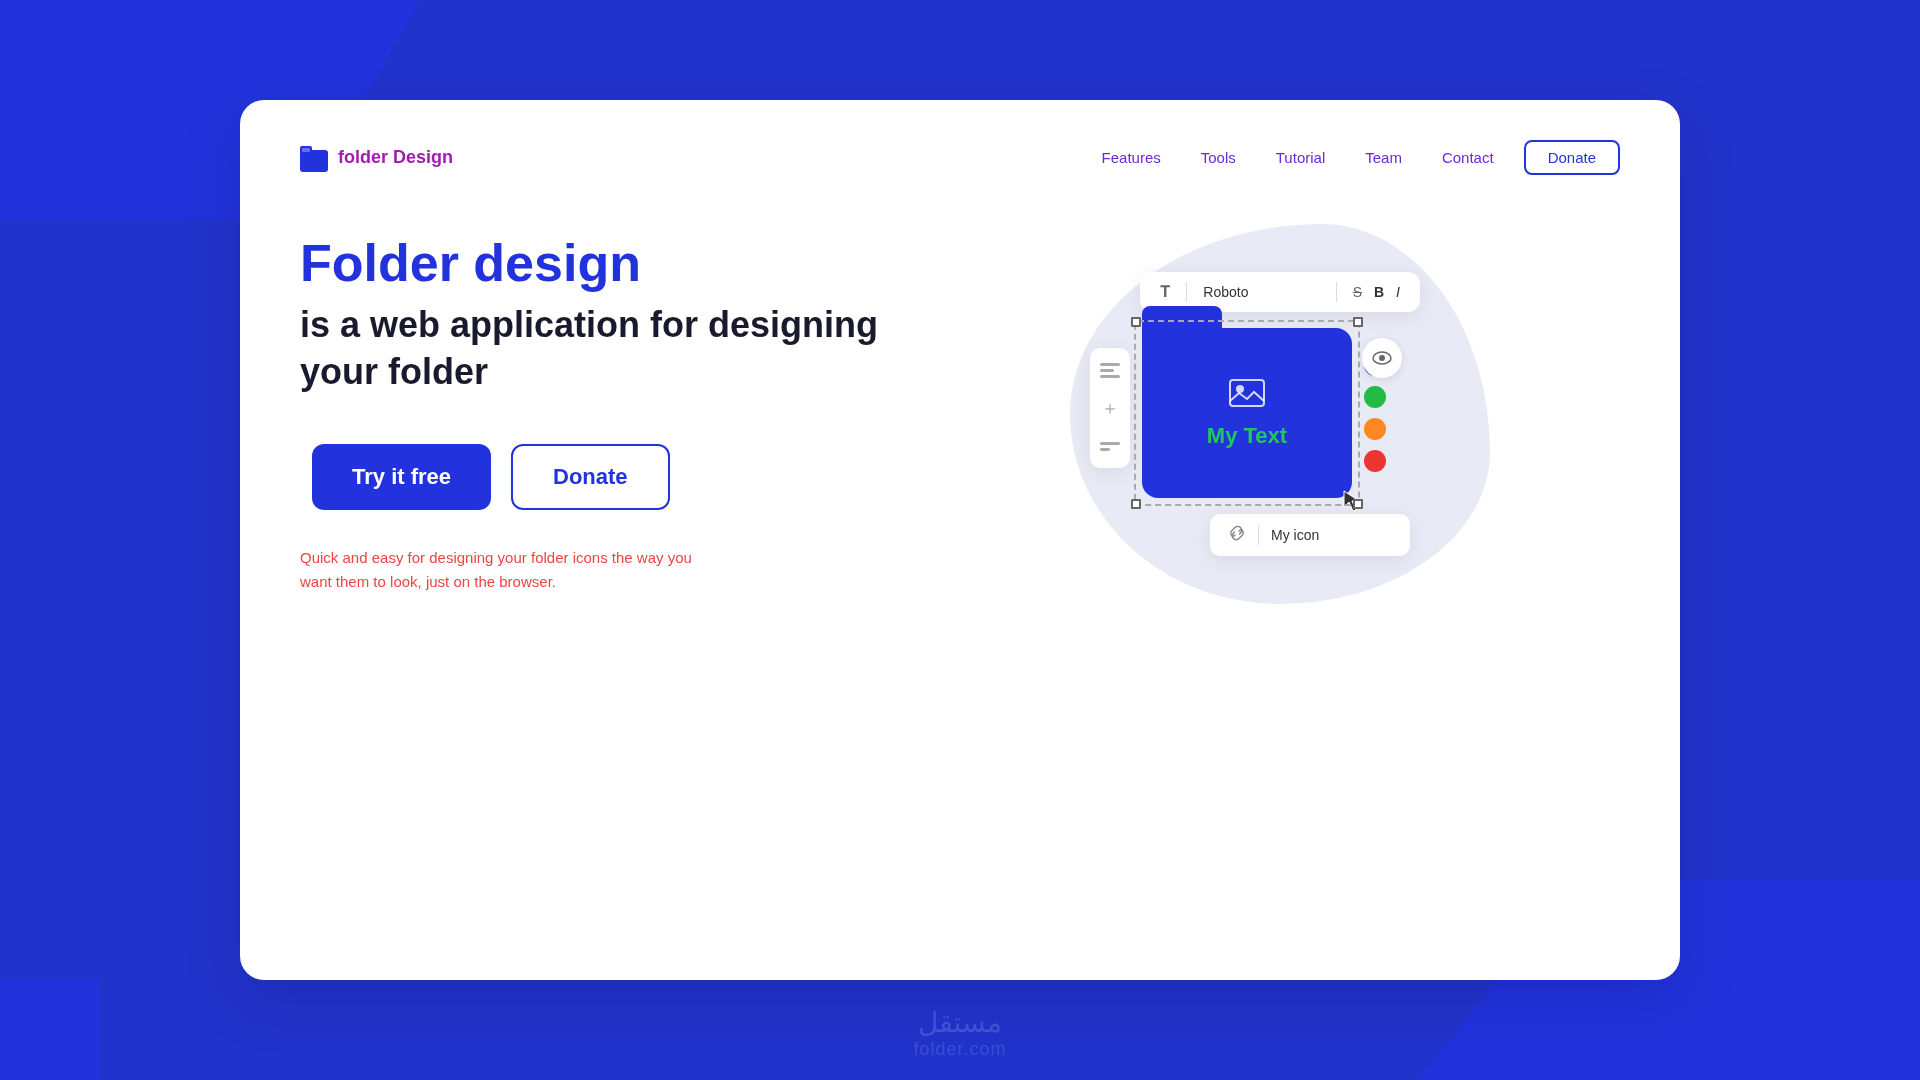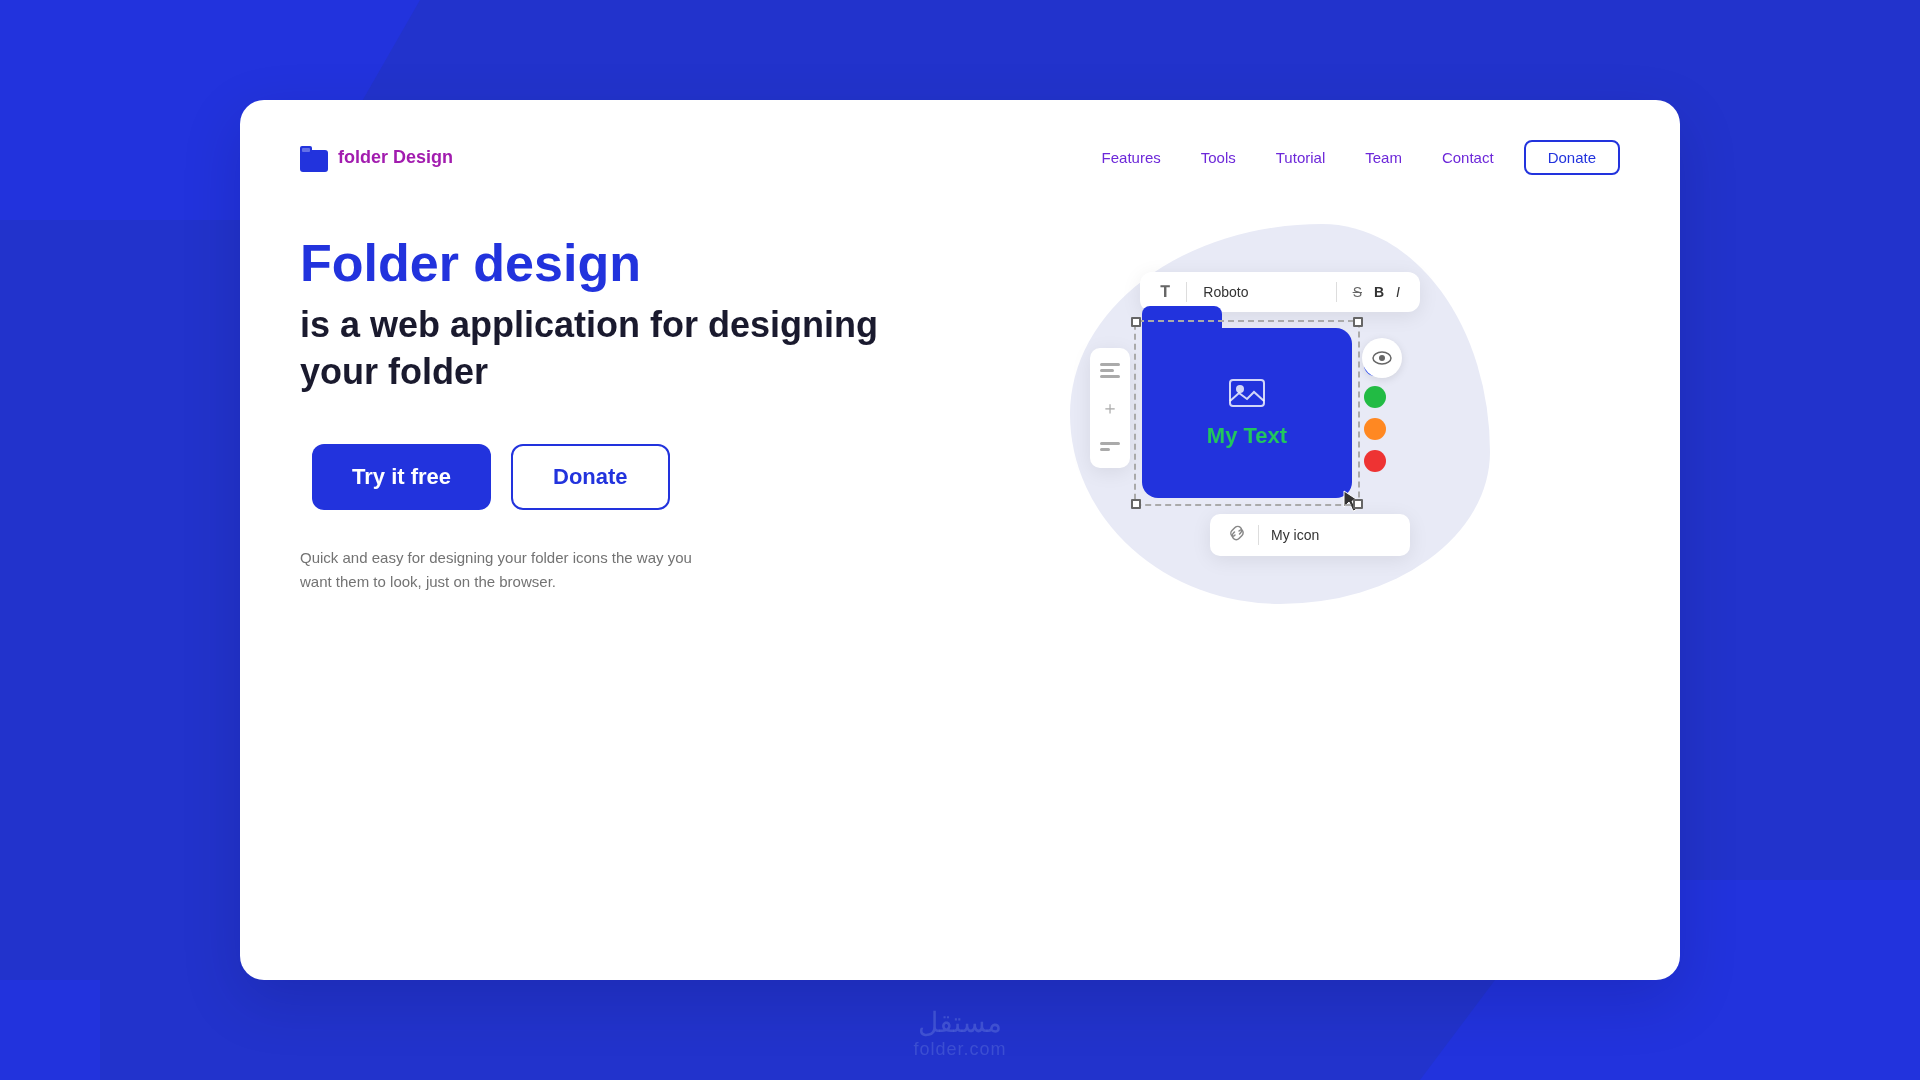--- a/index.html
+++ b/index.html
@@ -149,21 +149,21 @@
       color: #2233dd;
       border: 2px solid #2233dd;
       padding: 18px 40px;
       border-radius: 12px;
       font-size: 22px;
       font-weight: 700;
       cursor: pointer;
     }
     .hero-desc {
       font-size: 15px;
-      color: #737373;
+      color: #ef4444;
       line-height: 1.6;
       max-width: 420px;
     }
 
     
     .hero-right {
       flex: 1;
       display: flex;
       justify-content: center;
       align-items: center;

